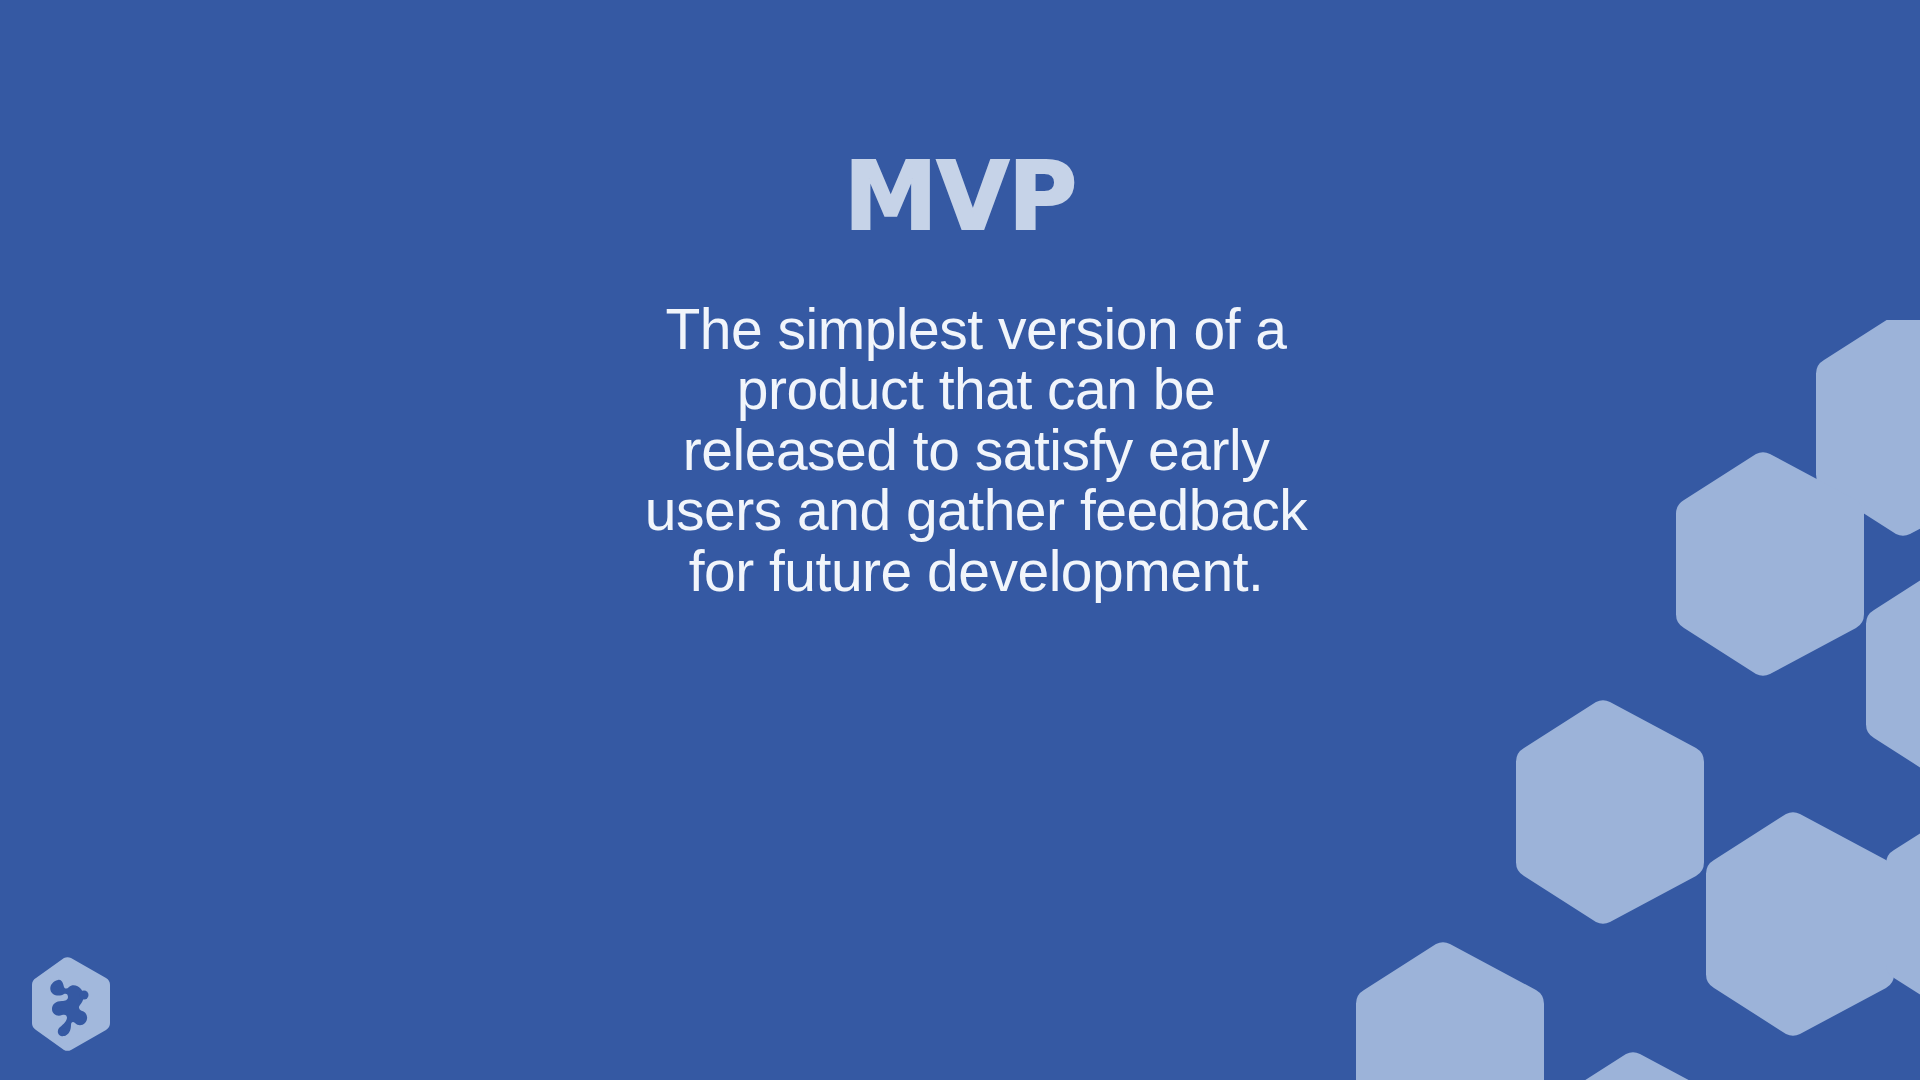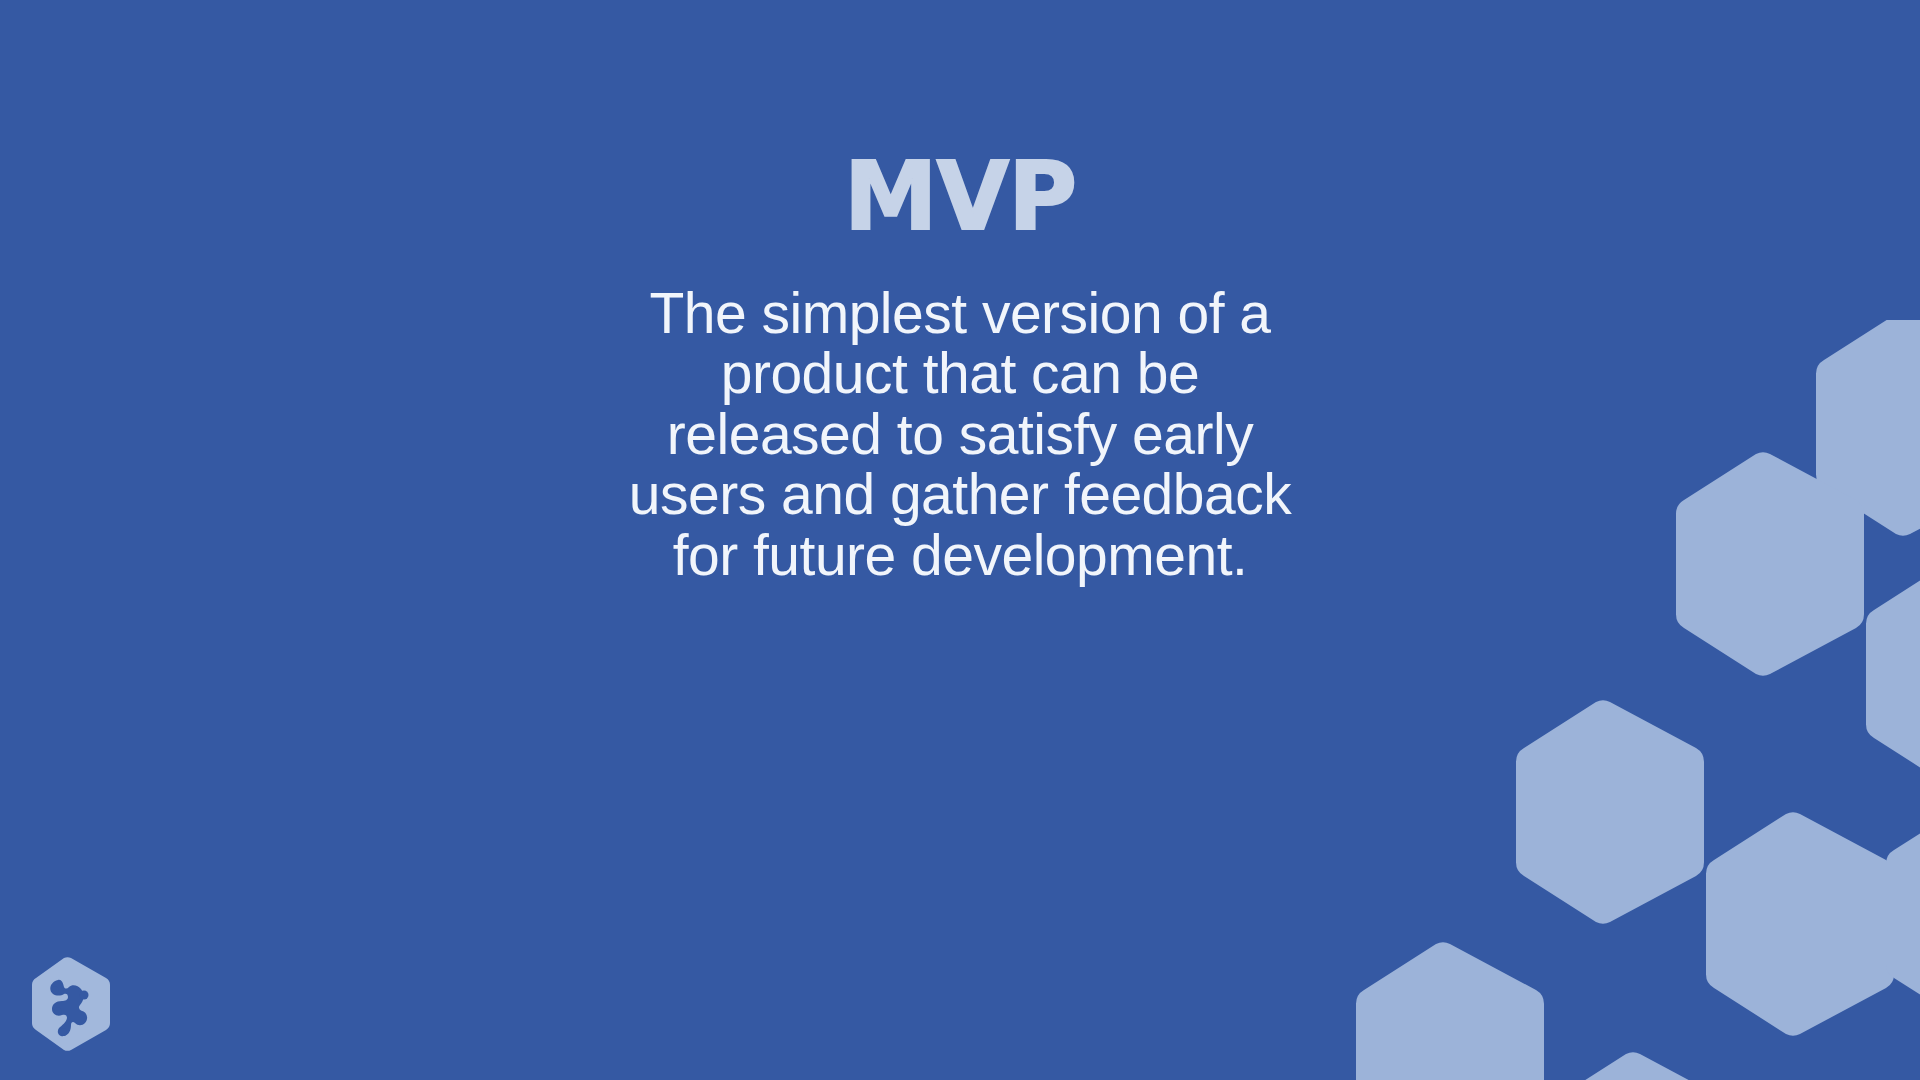--- a/index.html
+++ b/index.html
@@ -79,21 +79,21 @@
     color: #C6D3E8;
     -webkit-text-stroke: 2px #C6D3E8;
   }
 
   .body-text {
     position: absolute;
     top: 283px;
     left: 50%;
     transform: translateX(-50%);
     width: 780px;
-    margin: 0;
+    margin: 16px;
     text-align: center;
     font-family: "Liberation Sans", sans-serif;
     font-weight: 400;
     font-size: 57px;
     line-height: 1.06;
     letter-spacing: -0.5px;
     color: #F1F5FB;
     white-space: pre-line;
   }
 </style>

